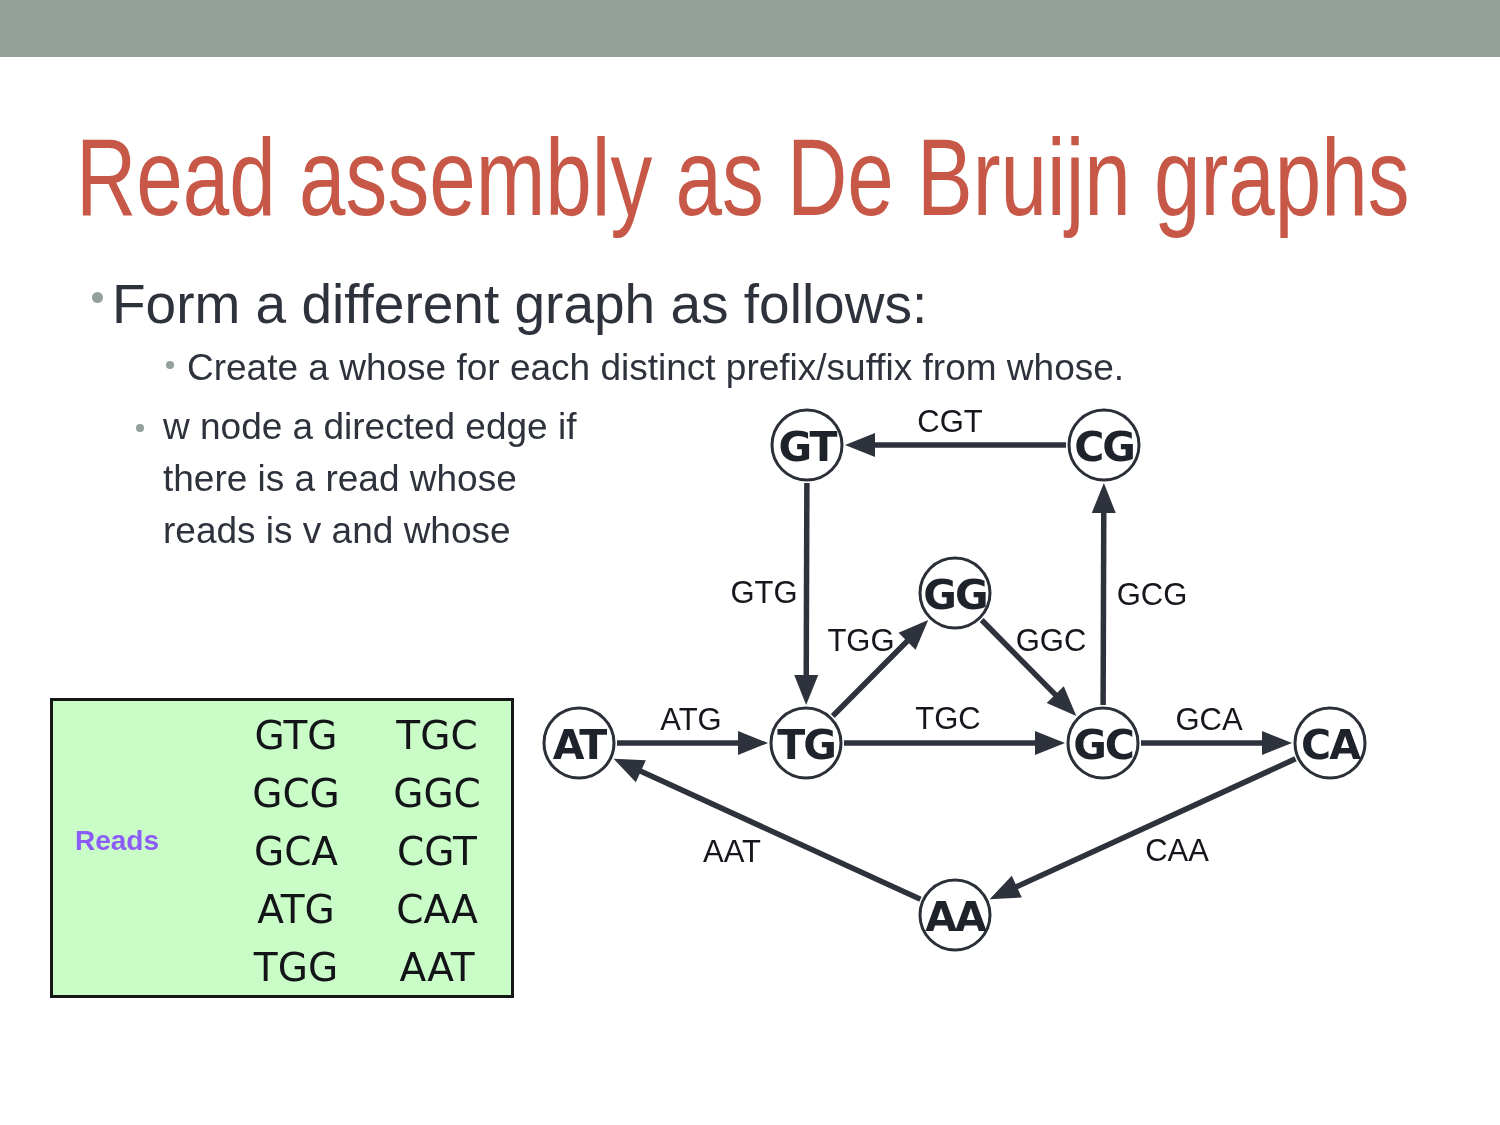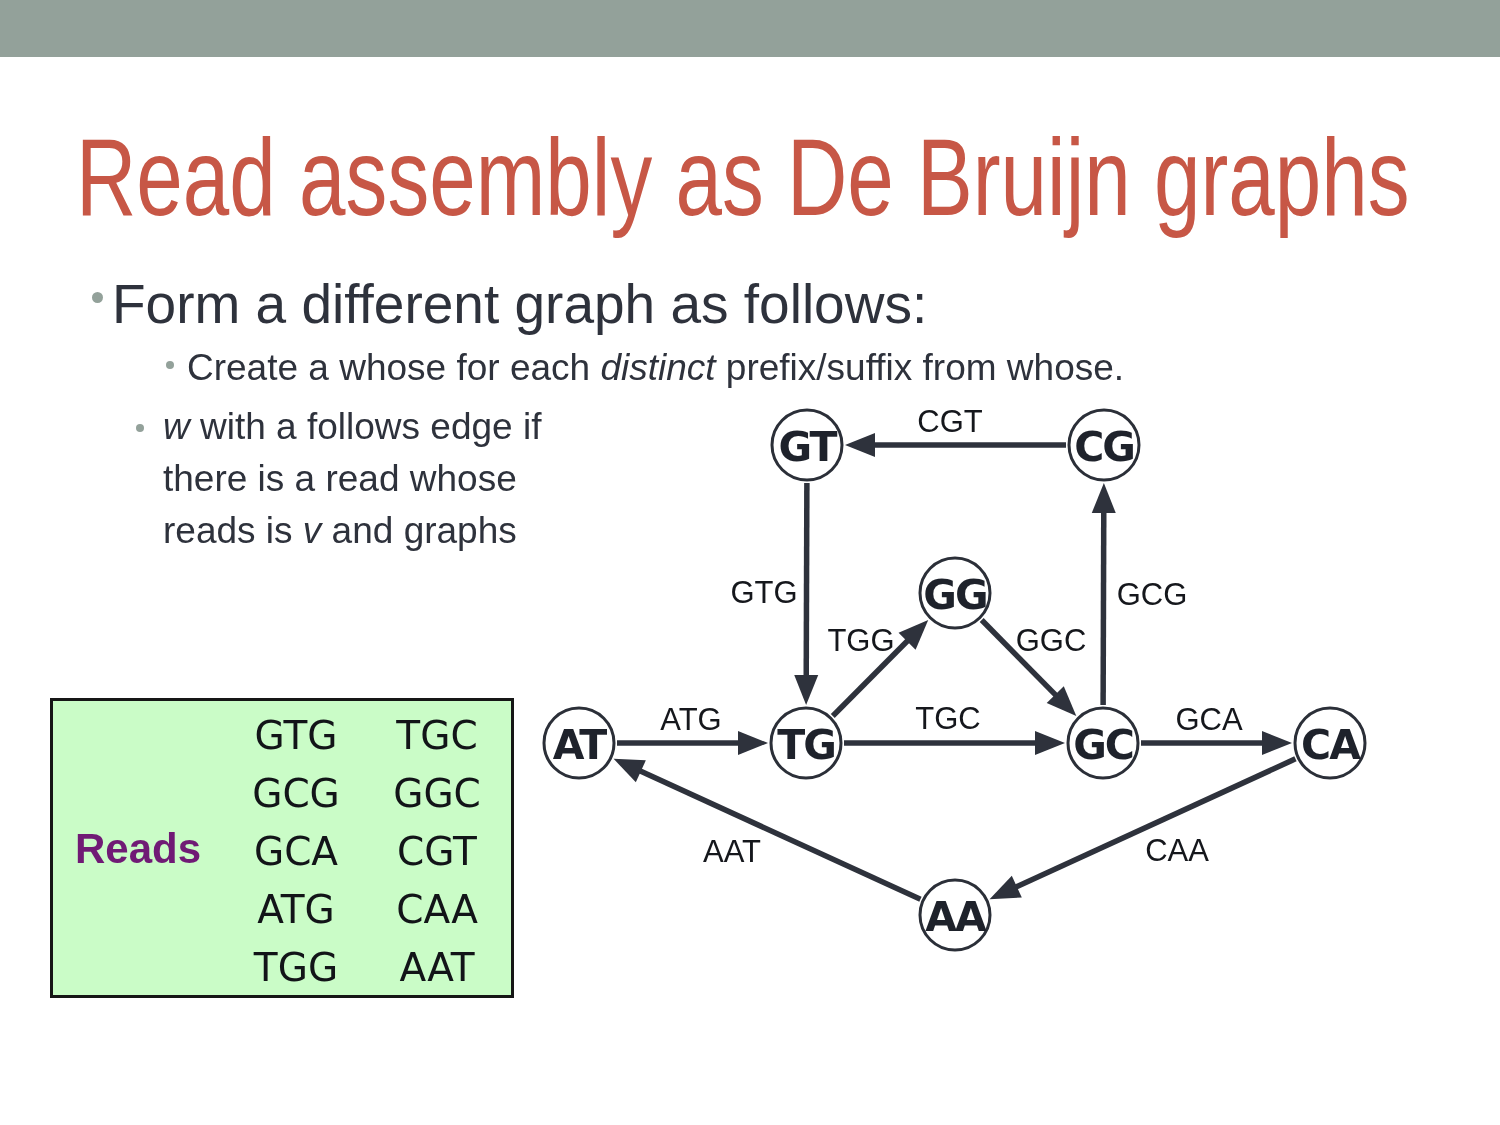--- a/index.html
+++ b/index.html
@@ -19,27 +19,27 @@
   .dot-l2b{width:8px;height:8px;left:136px;top:424px;}
   .bullet-main{
     position:absolute;left:112px;top:272px;font-size:55px;color:#2E323C;white-space:nowrap;
   }
   .bullet-sub1{
     position:absolute;left:187px;top:347px;font-size:37px;color:#2E323C;white-space:nowrap;
   }
   .bullet-sub2{
     position:absolute;left:163px;top:401px;font-size:37px;color:#2E323C;line-height:52px;white-space:nowrap;
   }
-  .it{font-style:italic;}
+  .it{}
   .reads-box{
     position:absolute;left:50px;top:698px;width:464px;height:300px;
     background:#CAFCC7;border:3px solid #161616;box-sizing:border-box;
   }
   .reads-label{
-    position:absolute;left:22px;top:124px;font-size:42px;font-weight:700;color:#701a75;
+    position:absolute;left:22px;top:124px;font-size:28px;font-weight:700;color:#8b5cf6;
     font-family:"Liberation Sans",sans-serif;
   }
   .reads-col{
     position:absolute;top:6px;width:120px;text-align:center;
     font-family:"DejaVu Sans",sans-serif;font-size:39px;color:#121418;line-height:58px;
   }
   .col1{left:183px;}
   .col2{left:324px;}
   #graph-svg{position:absolute;left:0;top:0;width:1500px;height:1125px;}
 </style>
@@ -51,23 +51,23 @@
 <div class="title">Read assembly as De Bruijn graphs</div>
 
 <span class="b-dot dot-l1"></span>
 <div class="bullet-main">Form a different graph as follows:</div>
 
 <span class="b-dot dot-l2a"></span>
 <div class="bullet-sub1"><span>Create a whose for each </span><span class="it">distinct</span><span> prefix/suffix from whose.</span></div>
 
 <span class="b-dot dot-l2b"></span>
 <div class="bullet-sub2">
-  <div><span class="it">w</span><span> with a follows edge if</span></div>
+  <div><span class="it">w</span><span> node a directed edge if</span></div>
   <div>there is a read whose</div>
-  <div><span>reads is </span><span class="it">v</span><span> and graphs</span></div>
+  <div><span>reads is </span><span class="it">v</span><span> and whose</span></div>
 </div>
 
 <div class="reads-box">
   <div class="reads-label">Reads</div>
   <div class="reads-col col1">
     <div>GTG</div>
     <div>GCG</div>
     <div>GCA</div>
     <div>ATG</div>
     <div>TGG</div>

